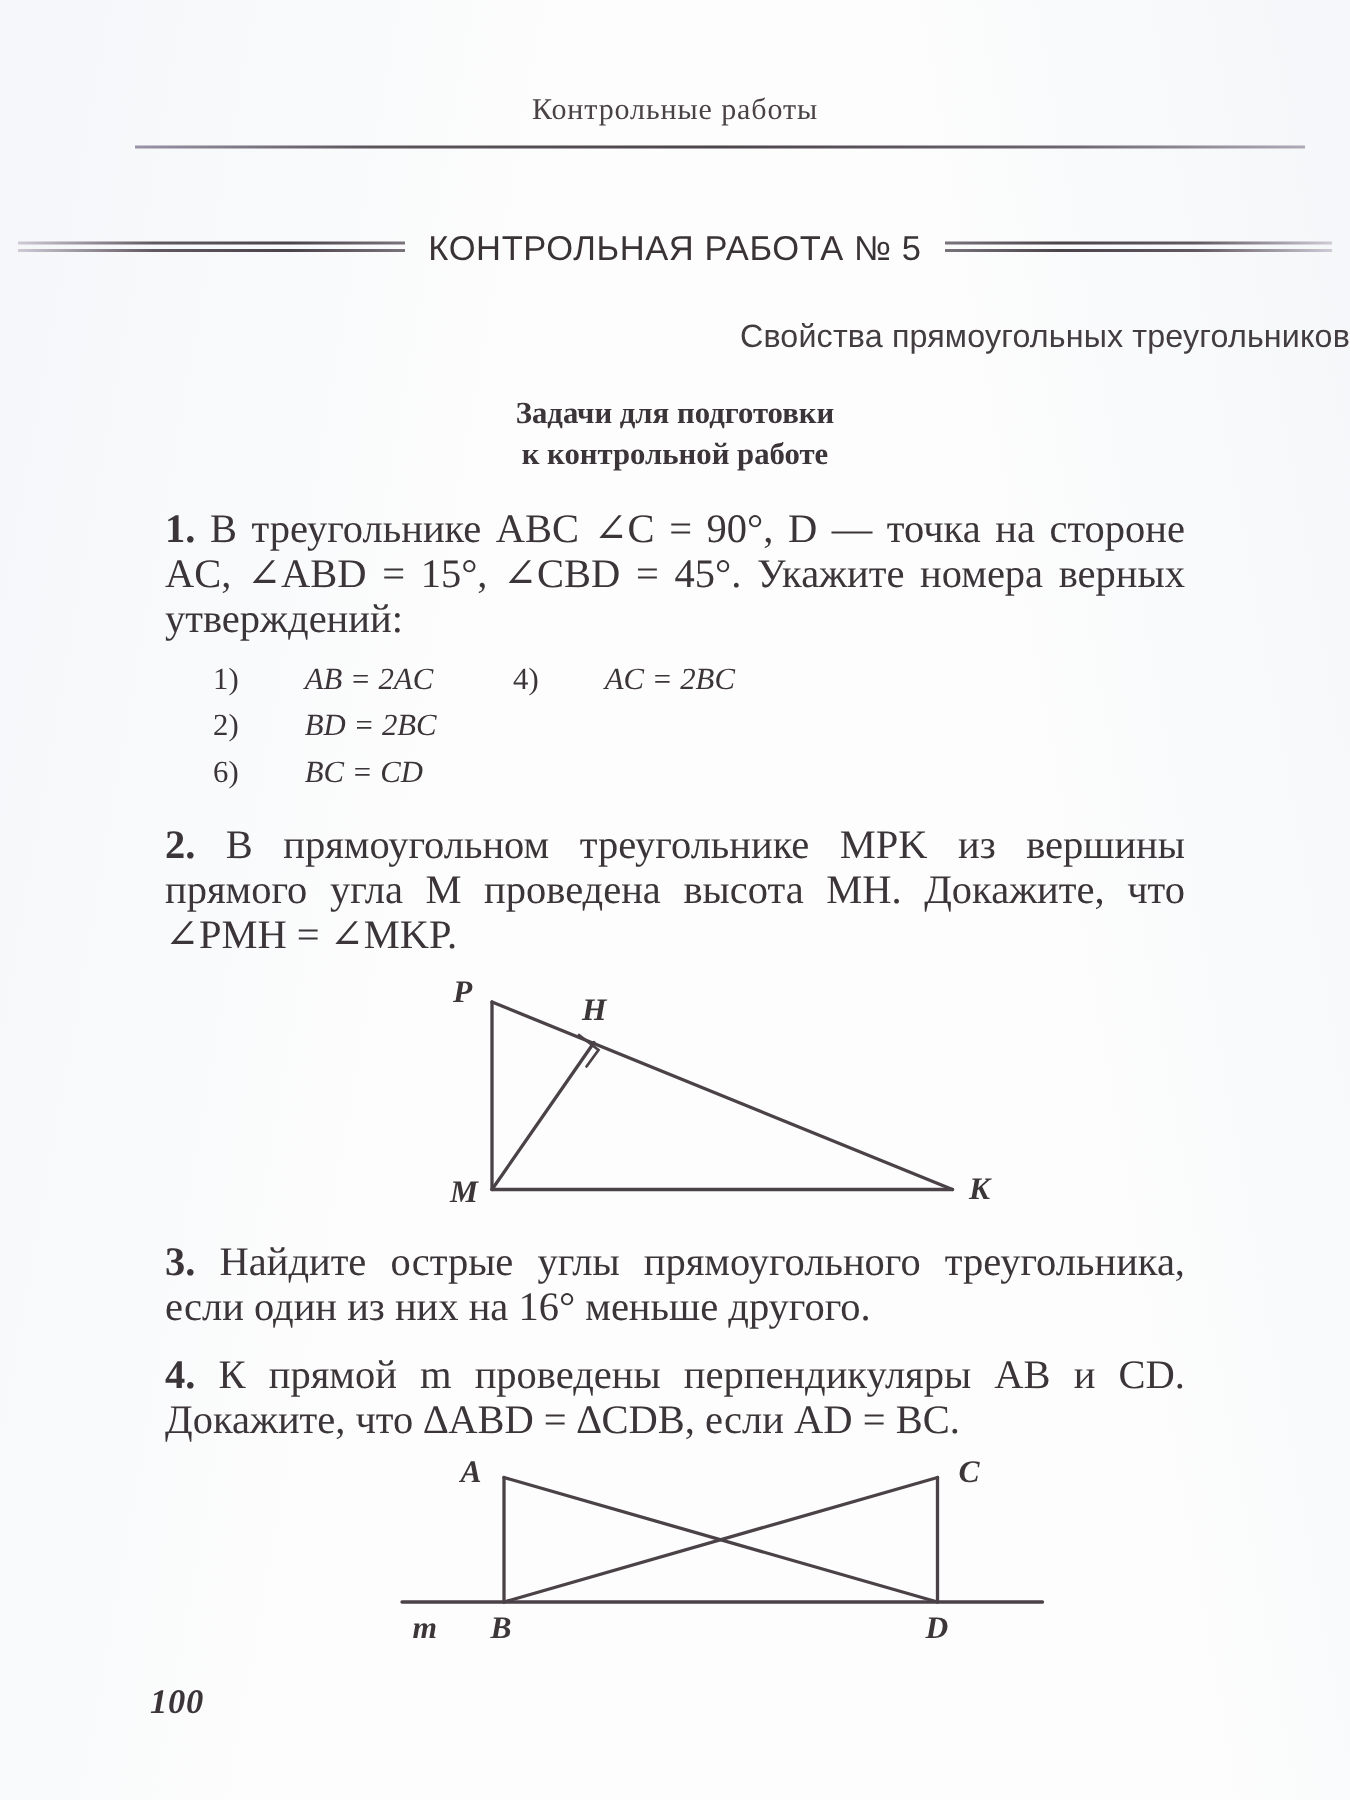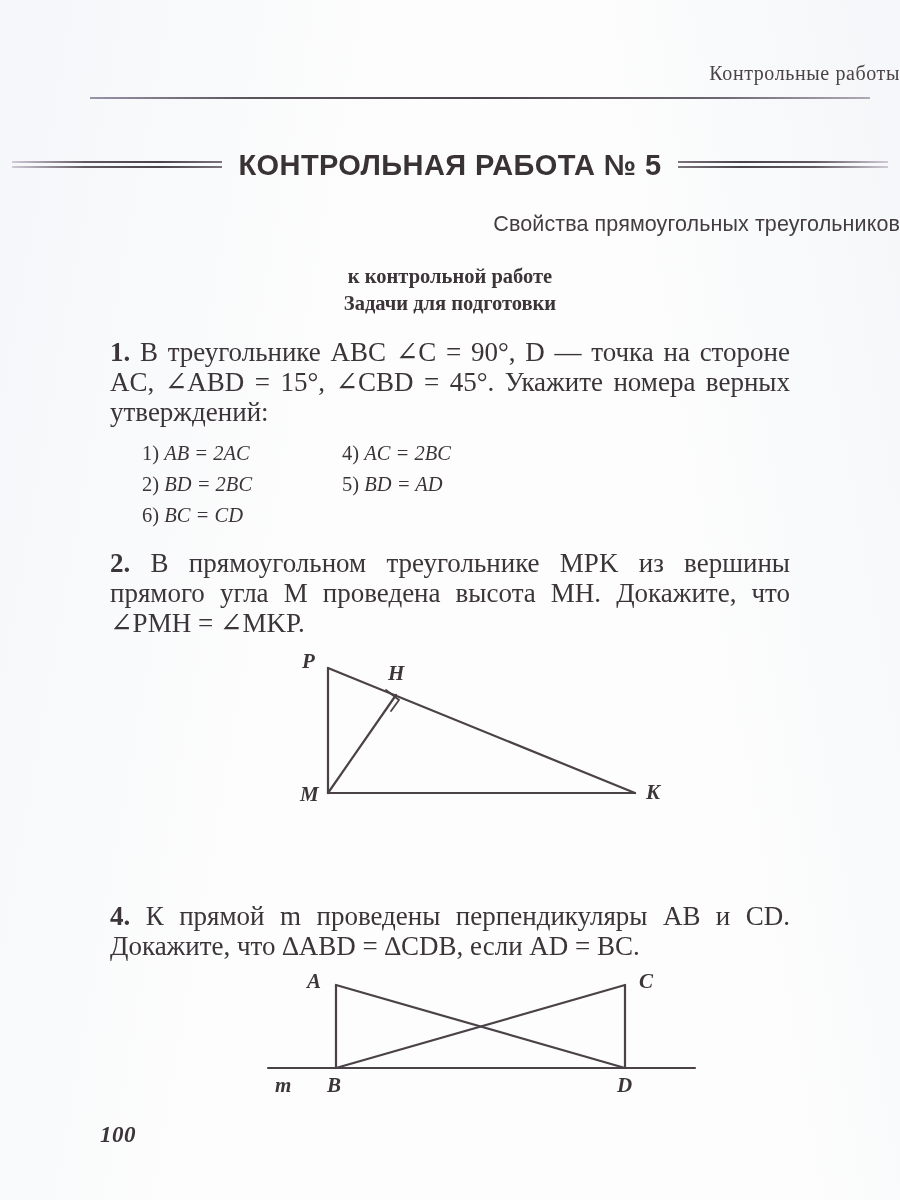--- a/index.html
+++ b/index.html
@@ -23,21 +23,21 @@
     background:
       linear-gradient(100deg, rgba(238,241,246,0.55) 0%, rgba(255,255,255,0) 38%),
       linear-gradient(260deg, rgba(236,240,245,0.5) 0%, rgba(255,255,255,0) 30%),
       #fdfdfd;
   }
 
   .running-head {
     position: absolute;
     left: 0; right: 0;
     top: 62px;
-    text-align: right;
+    text-align: center;
     font-size: 20px;
     letter-spacing: 0.6px;
     color: #4a4245;
   }
   .head-rule {
     position: absolute;
     left: 90px;
     width: 780px;
     top: 97px;
     height: 2px;
@@ -70,22 +70,22 @@
   }
   .band-rules::before { top: 0px; }
   .band-rules::after  { top: 5px; }
   .band-rules.right::before,
   .band-rules.right::after {
     background: linear-gradient(270deg, #cfcad6 0%, #615961 35%, #4a434a 70%, #7a737c 100%);
   }
   .band-title {
     flex: 0 0 auto;
     font-family: "Liberation Sans", "DejaVu Sans", sans-serif;
-    font-weight: bold;
-    font-size: 29px;
+    font-weight: normal;
+    font-size: 23px;
     letter-spacing: 0.4px;
     color: #3a3336;
     white-space: nowrap;
     padding: 0 6px;
   }
 
   .subject {
     position: absolute;
     left: 0; right: 0;
     top: 212px;
@@ -114,21 +114,21 @@
     width: 680px;
     font-size: 27px;
     line-height: 30px;
     text-align: justify;
     text-justify: inter-word;
     color: #3b3438;
   }
   .task .num {
     font-weight: bold;
   }
-  .it { font-style: italic; }
+  .it { font-style: italic; margin-left: 39px; }
 
   .t1 { top: 337px; }
   .t2 { top: 548px; }
   .t3 { top: 826px; }
   .t4 { top: 901px; }
 
   
   .options {
     position: absolute;
     left: 142px;
@@ -174,22 +174,22 @@
 
   <div class="title-band">
     <div class="band-rules left"></div>
     <div class="band-title">КОНТРОЛЬНАЯ РАБОТА № 5</div>
     <div class="band-rules right"></div>
   </div>
 
   <div class="subject">Свойства прямоугольных треугольников</div>
 
   <div class="prep-title">
+    <div>Задачи для подготовки</div>
     <div>к контрольной работе</div>
-    <div>Задачи для подготовки</div>
   </div>
 
   <div class="task t1">
     <span class="num">1.</span>
     <span>В треугольнике ABC ∠C = 90°, D — точка на стороне AC, ∠ABD = 15°, ∠CBD = 45°. Укажите номера верных утверждений:</span>
   </div>
 
   <div class="options">
     <div class="opt-row">
       <div class="opt-cell">
@@ -198,24 +198,20 @@
       </div>
       <div class="opt-cell">
         <span>4)</span>
         <span class="it">AC = 2BC</span>
       </div>
     </div>
     <div class="opt-row">
       <div class="opt-cell">
         <span>2)</span>
         <span class="it">BD = 2BC</span>
-      </div>
-      <div class="opt-cell">
-        <span>5)</span>
-        <span class="it">BD = AD</span>
       </div>
     </div>
     <div class="opt-row">
       <div class="opt-cell">
         <span>6)</span>
         <span class="it">BC = CD</span>
       </div>
     </div>
   </div>
 
@@ -233,20 +229,24 @@
         <line x1="58" y1="153" x2="126" y2="55"></line>
         <polyline points="116,50 129,60 121,71" stroke-width="1.8"></polyline>
       </g>
       <text class="fig-label" x="32" y="28">P</text>
       <text class="fig-label" x="118" y="40">H</text>
       <text class="fig-label" x="30" y="161">M</text>
       <text class="fig-label" x="376" y="159">K</text>
     </svg>
   </div>
 
+  <div class="task t3">
+    <span class="num">3.</span>
+    <span>Найдите острые углы прямоугольного треугольника, если один из них на 16° меньше другого.</span>
+  </div>
 
   <div class="task t4">
     <span class="num">4.</span>
     <span>К прямой m проведены перпендикуляры AB и CD. Докажите, что ∆ABD = ∆CDB, если AD = BC.</span>
   </div>
 
   <div class="figure fig2">
     <svg width="460" height="140" viewBox="0 0 460 140">
       <g stroke="#4a4247" stroke-width="2.2" fill="none" stroke-linecap="round">
         <line x1="13" y1="108" x2="440" y2="108"></line>

